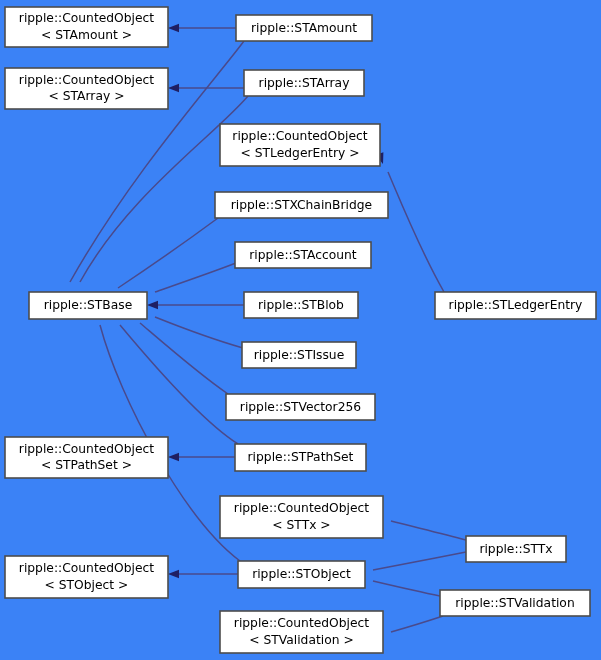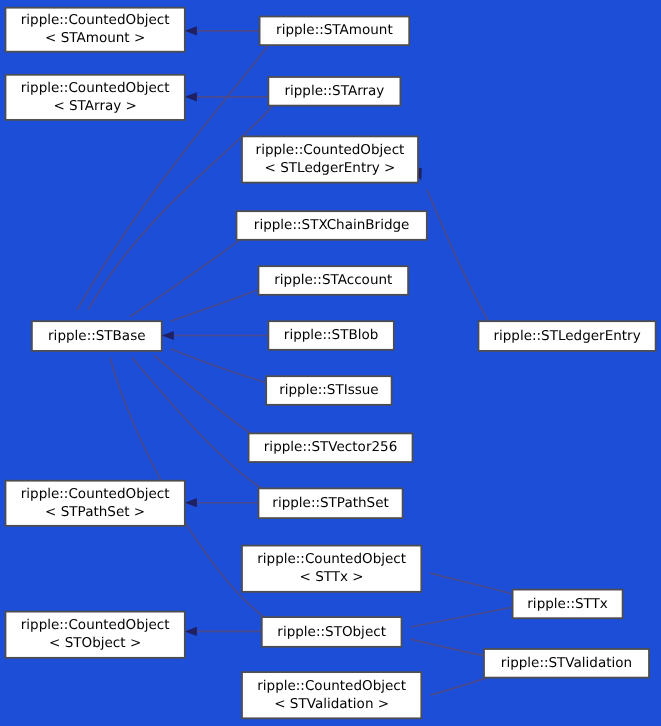--- a/index.html
+++ b/index.html
@@ -4,21 +4,21 @@
 <style>
   html, body {
     margin: 0;
     padding: 0;
     background: #ffffff;
   }
   #diagram-root {
     position: relative;
     width: 601px;
     height: 660px;
-    background: #1d4ed8;
+    background: #3b82f6;
     overflow: hidden;
     font-family: "DejaVu Sans", sans-serif;
   }
   svg.graph {
     position: absolute;
     left: 0;
     top: 0;
     width: 601px;
     height: 660px;
   }

